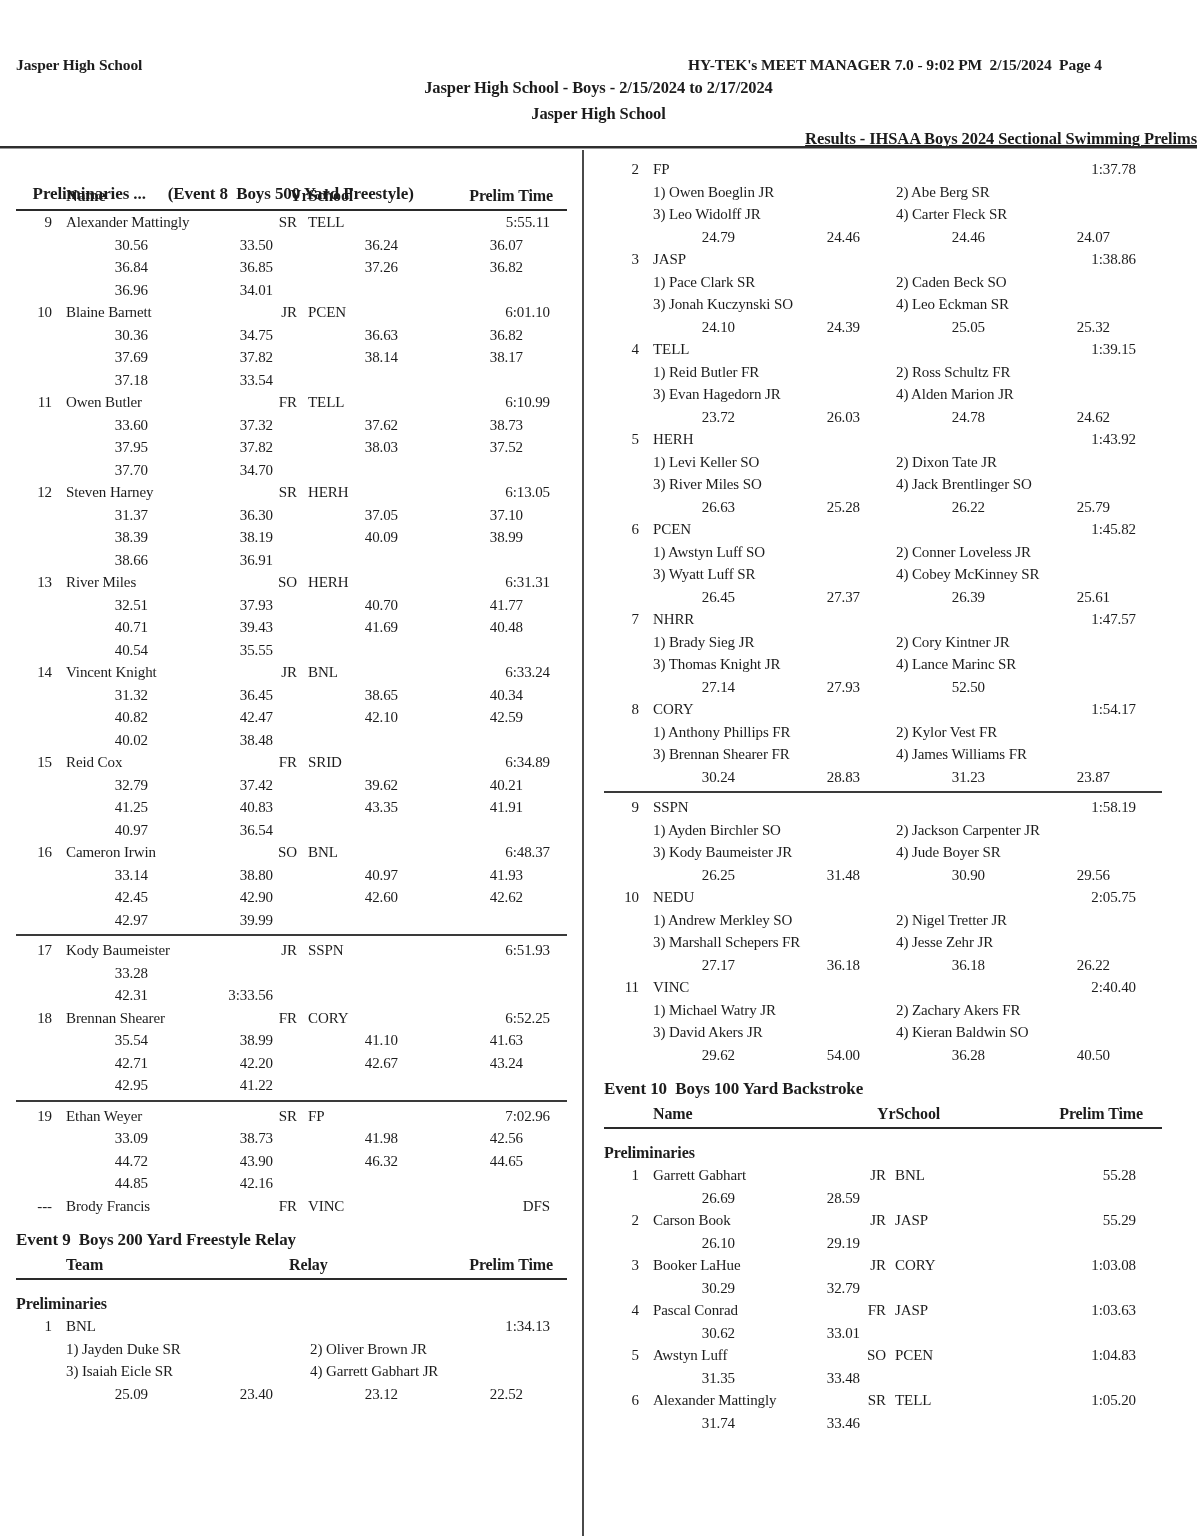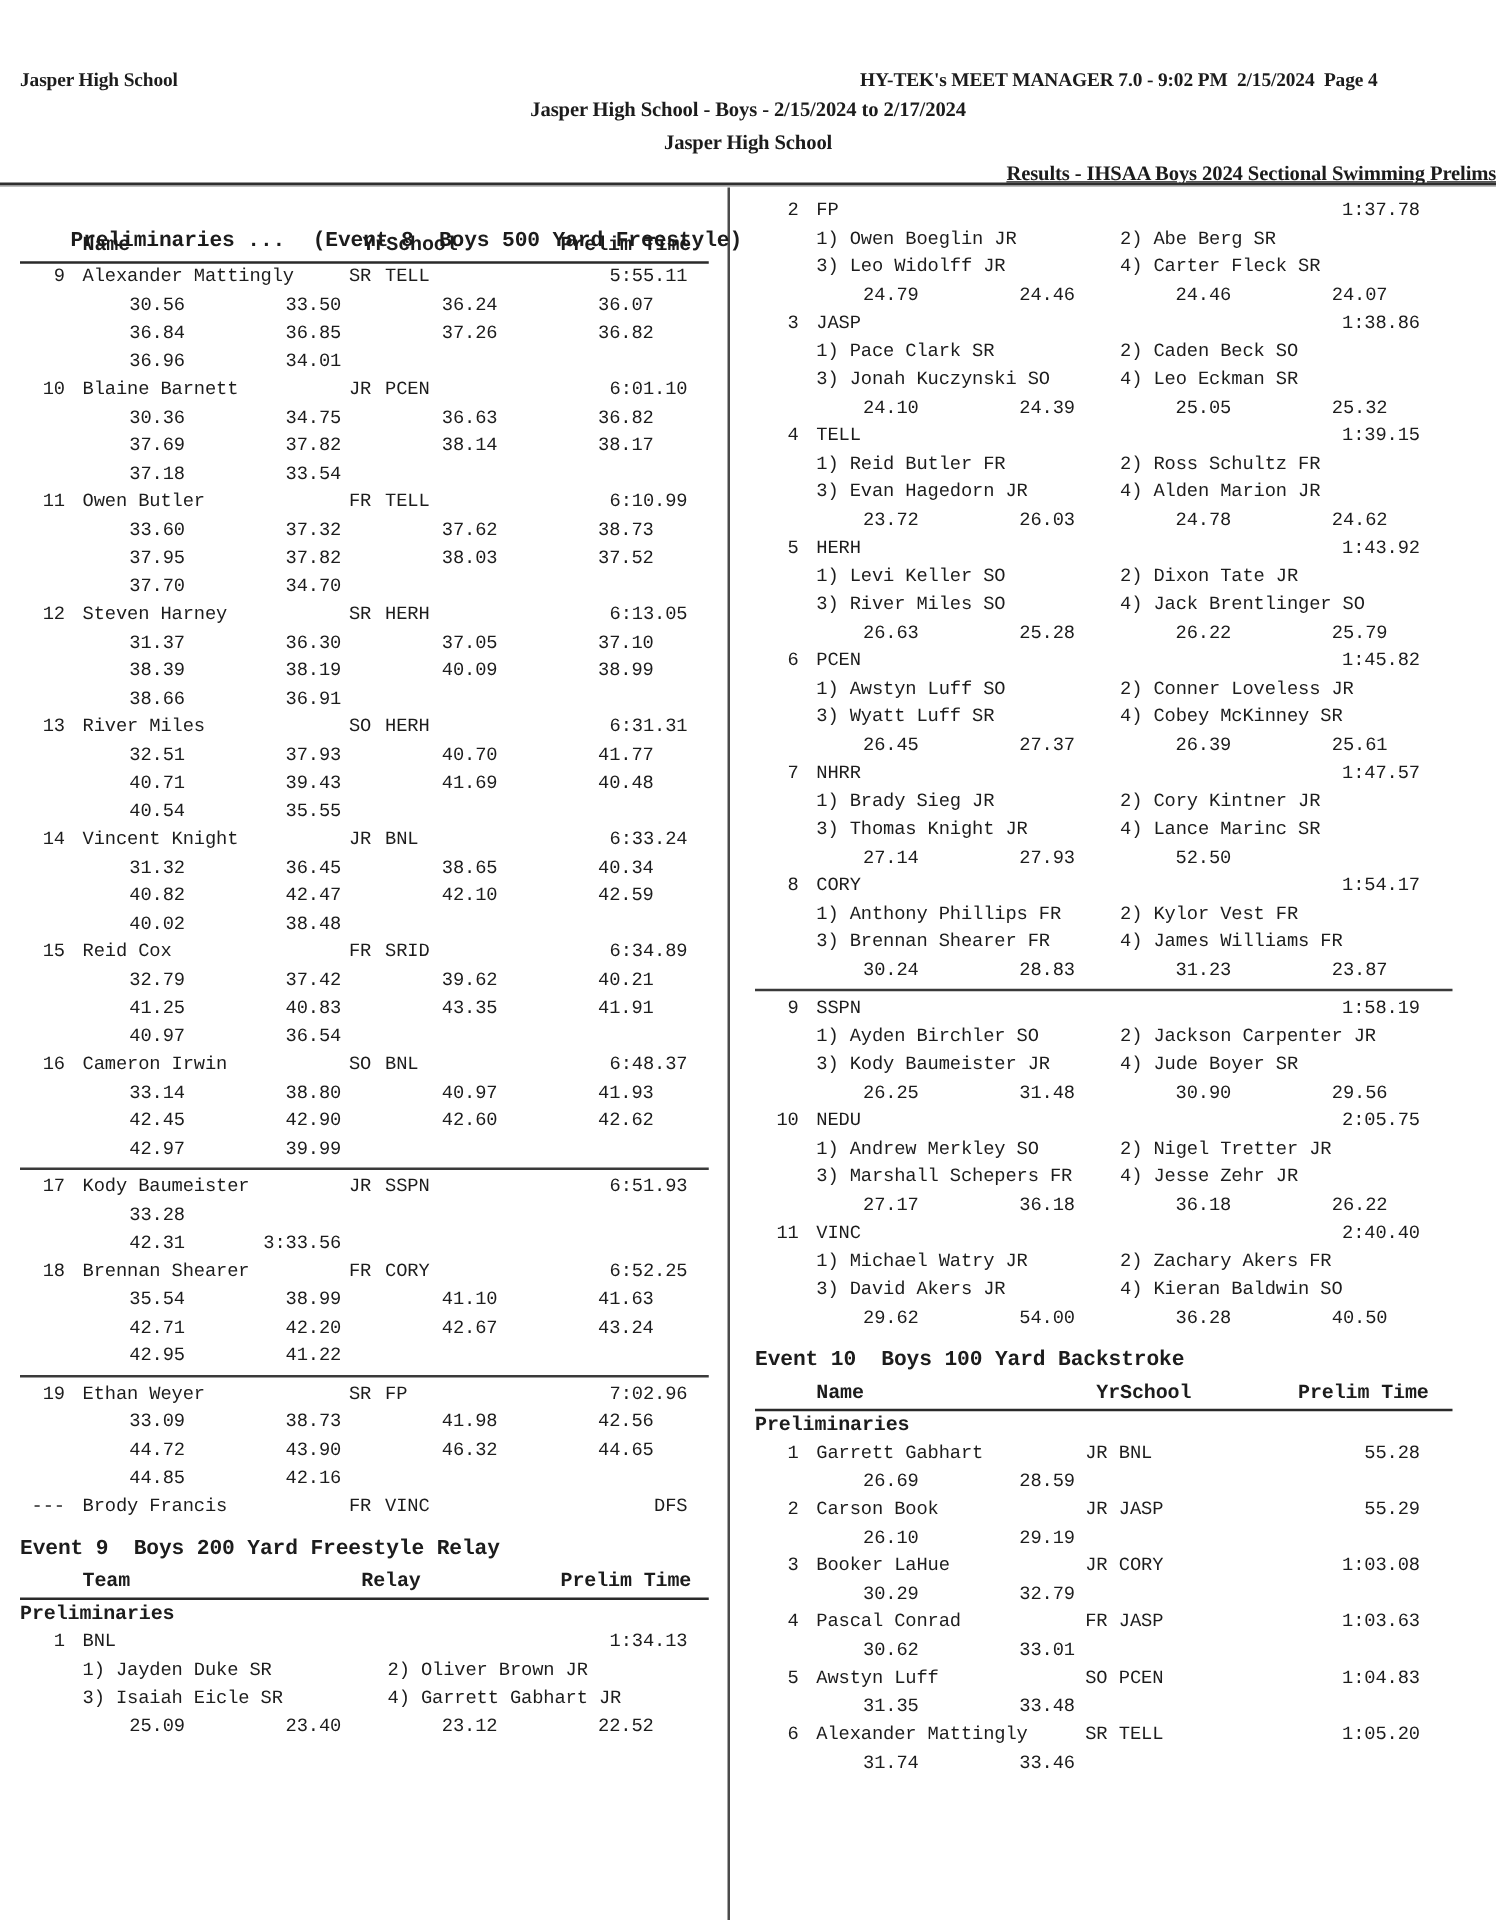--- a/index.html
+++ b/index.html
@@ -10,35 +10,35 @@
   .pre{white-space:pre;}
   
   .hdr-left{position:absolute;left:16px;top:56px;font-size:15.5px;font-weight:700;}
   .hdr-right{position:absolute;right:95px;top:56px;font-size:15.5px;font-weight:700;}
   .hdr-c1{position:absolute;left:0;top:78px;width:100%;text-align:center;font-size:16.5px;font-weight:700;}
   .hdr-c2{position:absolute;left:0;top:104px;width:100%;text-align:center;font-size:16.5px;font-weight:700;}
   .hdr-c3{position:absolute;left:0;top:129px;width:100%;text-align:right;font-size:16.5px;font-weight:700;text-decoration:underline;}
   .hrule{position:absolute;left:0;top:146px;width:1197px;height:2px;background:#2e2e2e;border-bottom:1px solid #9a9a9a;}
   .vdiv{position:absolute;left:582px;top:150px;bottom:0;width:2px;background:#4a4a4a;}
   
-  .col{position:absolute;top:152px;padding-top:6px;font-size:15px;font-family:Liberation Mono, monospace;}
+  .col{position:absolute;top:152px;padding-top:6px;font-size:15px;}
   .colL{left:16px;width:551px;}
   .colR{left:604px;width:558px;}
   .sect{height:27px;line-height:24px;font-weight:700;font-size:17px;}
   .sect .gap{margin-left:22px;}
   .evt-title{margin-top:10px;height:27px;line-height:26px;font-weight:700;font-size:17px;}
   .thead{position:relative;height:24px;line-height:22px;font-weight:700;font-size:16px;border-bottom:2px solid #2a2a2a;}
   .th-name{position:absolute;left:50px;text-align:right;}
   .th-yr{position:absolute;left:262px;margin-left:12px;}
   .th-relay{position:absolute;left:273px;}
   .th-time{position:absolute;right:14px;}
   .colR .th-name{left:49px;}
   .colR .th-yr{left:261px;}
   .colR .th-time{right:19px;}
-  .prelims{height:23px;line-height:23px;font-weight:700;font-size:16px;}
+  .prelims{height:23px;line-height:23px;font-weight:700;font-size:16px;margin-top:12px;}
   
   .row{position:relative;height:22.5px;line-height:22.5px;}
   .rk{display:inline-block;width:36px;text-align:right;}
   .nm{margin-left:14px;}
   .yr{position:absolute;left:254px;width:27px;text-align:right;}
   .sch{position:absolute;left:292px;}
   .tm{position:absolute;right:17px;}
   .srow{display:flex;padding-left:35px;gap:28px;}
   .sp{display:inline-block;width:97px;text-align:right;}
   .sw1{position:absolute;left:50px;}

